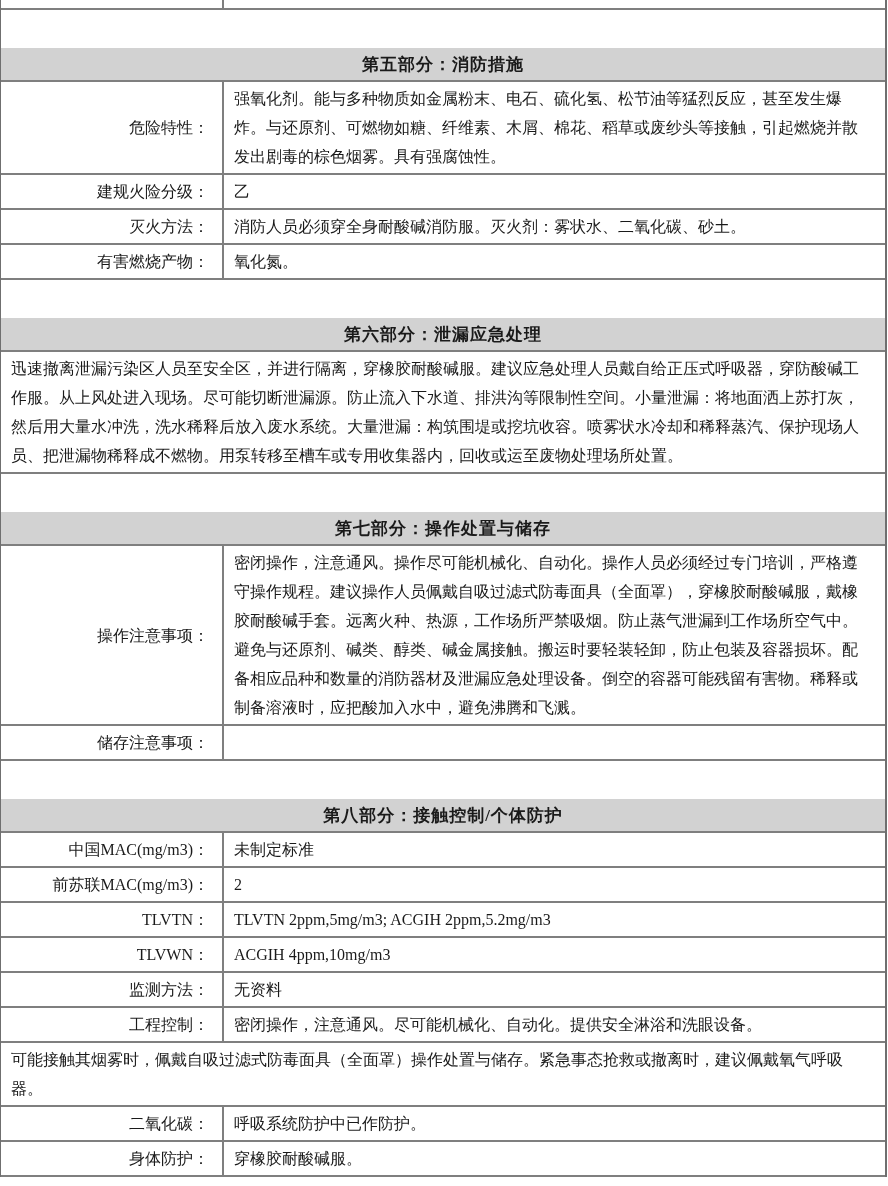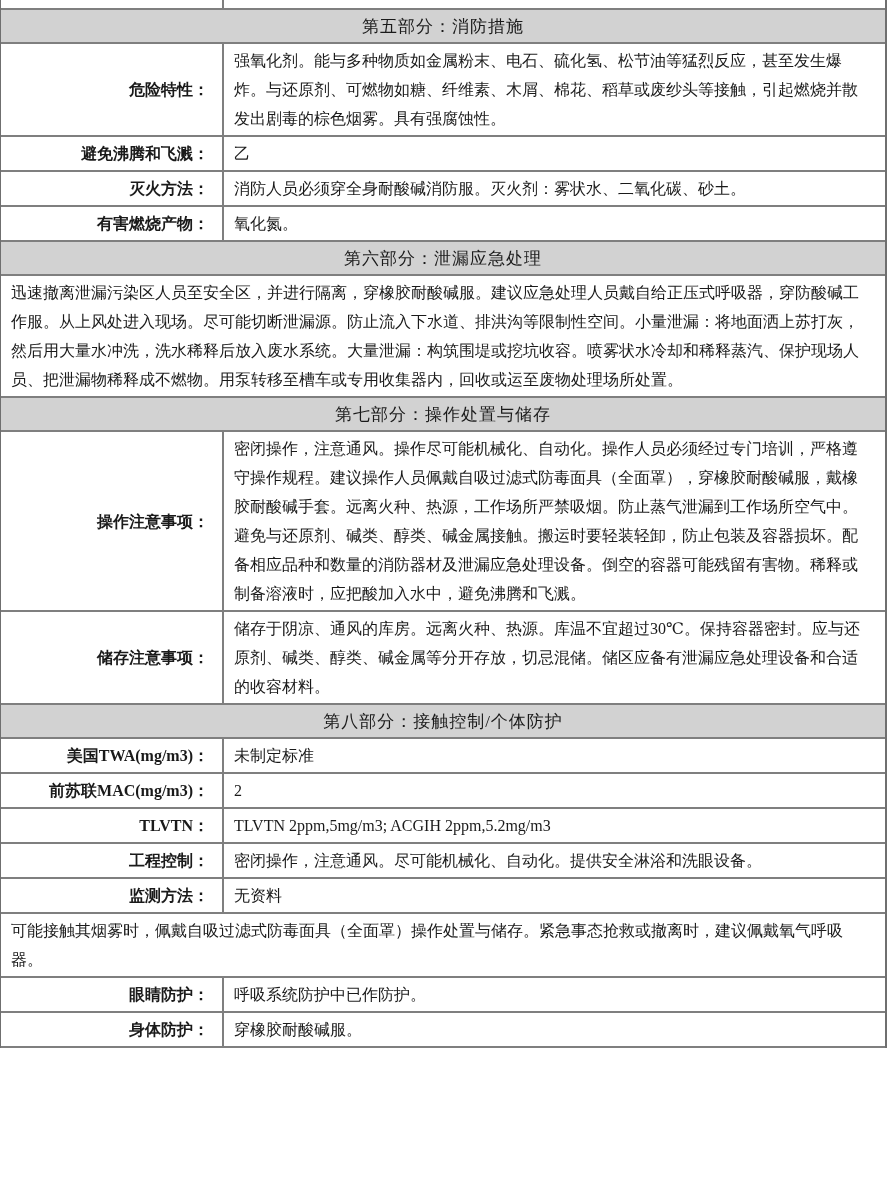--- a/index.html
+++ b/index.html
@@ -28,41 +28,41 @@
   .partial-row.top{height:8px;}
   .partial-row .label-cell{border-right:2px solid var(--border);}
   .section-header{
     min-height:32px;
     background:var(--header-bg);
     border-bottom:2px solid var(--border);
     display:flex;
     align-items:center;
     justify-content:center;
     font-size:17px;
-    font-weight:normal;
+    font-weight:bold;
     letter-spacing:1px;
+    margin-top:38px;
   }
   .row{
     display:flex;
     border-bottom:2px solid var(--border);
     background:#ffffff;
   }
   .label-cell{
     width:var(--divider-x);
     min-width:var(--divider-x);
     box-sizing:border-box;
     border-right:2px solid var(--border);
     display:flex;
     align-items:center;
     justify-content:flex-end;
     text-align:right;
     padding:2px 13px 2px 20px;
     font-size:16px;
     line-height:29px;
-    font-weight:bold;
   }
   .content-cell{
     flex:1;
     display:flex;
     align-items:center;
     padding:2px 12px 2px 10px;
     font-size:16px;
     line-height:29px;
     min-height:31px;
     box-sizing:border-box;
@@ -82,21 +82,21 @@
   <div class="section-header">
     <span>第五部分：消防措施</span>
   </div>
 
   <div class="row">
     <div class="label-cell">危险特性：</div>
     <div class="content-cell">强氧化剂。能与多种物质如金属粉末、电石、硫化氢、松节油等猛烈反应，甚至发生爆炸。与还原剂、可燃物如糖、纤维素、木屑、棉花、稻草或废纱头等接触，引起燃烧并散发出剧毒的棕色烟雾。具有强腐蚀性。</div>
   </div>
 
   <div class="row">
-    <div class="label-cell">避免沸腾和飞溅：</div>
+    <div class="label-cell">建规火险分级：</div>
     <div class="content-cell">乙</div>
   </div>
 
   <div class="row">
     <div class="label-cell">灭火方法：</div>
     <div class="content-cell">消防人员必须穿全身耐酸碱消防服。灭火剂：雾状水、二氧化碳、砂土。</div>
   </div>
 
   <div class="row">
     <div class="label-cell">有害燃烧产物：</div>
@@ -115,60 +115,63 @@
     <span>第七部分：操作处置与储存</span>
   </div>
 
   <div class="row">
     <div class="label-cell">操作注意事项：</div>
     <div class="content-cell">密闭操作，注意通风。操作尽可能机械化、自动化。操作人员必须经过专门培训，严格遵守操作规程。建议操作人员佩戴自吸过滤式防毒面具（全面罩），穿橡胶耐酸碱服，戴橡胶耐酸碱手套。远离火种、热源，工作场所严禁吸烟。防止蒸气泄漏到工作场所空气中。避免与还原剂、碱类、醇类、碱金属接触。搬运时要轻装轻卸，防止包装及容器损坏。配备相应品种和数量的消防器材及泄漏应急处理设备。倒空的容器可能残留有害物。稀释或制备溶液时，应把酸加入水中，避免沸腾和飞溅。</div>
   </div>
 
   <div class="row">
     <div class="label-cell">储存注意事项：</div>
-    <div class="content-cell">储存于阴凉、通风的库房。远离火种、热源。库温不宜超过30℃。保持容器密封。应与还原剂、碱类、醇类、碱金属等分开存放，切忌混储。储区应备有泄漏应急处理设备和合适的收容材料。</div>
   </div>
 
   <div class="section-header">
     <span>第八部分：接触控制/个体防护</span>
   </div>
 
   <div class="row">
-    <div class="label-cell">美国TWA(mg/m3)：</div>
+    <div class="label-cell">中国MAC(mg/m3)：</div>
     <div class="content-cell">未制定标准</div>
   </div>
 
   <div class="row">
     <div class="label-cell">前苏联MAC(mg/m3)：</div>
     <div class="content-cell">2</div>
   </div>
 
   <div class="row">
     <div class="label-cell">TLVTN：</div>
     <div class="content-cell">TLVTN 2ppm,5mg/m3; ACGIH 2ppm,5.2mg/m3</div>
   </div>
 
+  <div class="row">
+    <div class="label-cell">TLVWN：</div>
+    <div class="content-cell">ACGIH 4ppm,10mg/m3</div>
+  </div>
 
+
+  <div class="row">
+    <div class="label-cell">监测方法：</div>
+    <div class="content-cell">无资料</div>
+  </div>
 
   <div class="row">
     <div class="label-cell">工程控制：</div>
     <div class="content-cell">密闭操作，注意通风。尽可能机械化、自动化。提供安全淋浴和洗眼设备。</div>
   </div>
 
   <div class="row">
-    <div class="label-cell">监测方法：</div>
-    <div class="content-cell">无资料</div>
-  </div>
-
-  <div class="row">
     <div class="content-cell">可能接触其烟雾时，佩戴自吸过滤式防毒面具（全面罩）操作处置与储存。紧急事态抢救或撤离时，建议佩戴氧气呼吸器。</div>
   </div>
 
   <div class="row">
-    <div class="label-cell">眼睛防护：</div>
+    <div class="label-cell">二氧化碳：</div>
     <div class="content-cell">呼吸系统防护中已作防护。</div>
   </div>
 
   <div class="row">
     <div class="label-cell">身体防护：</div>
     <div class="content-cell">穿橡胶耐酸碱服。</div>
   </div>
 </div>
 
 </div>

